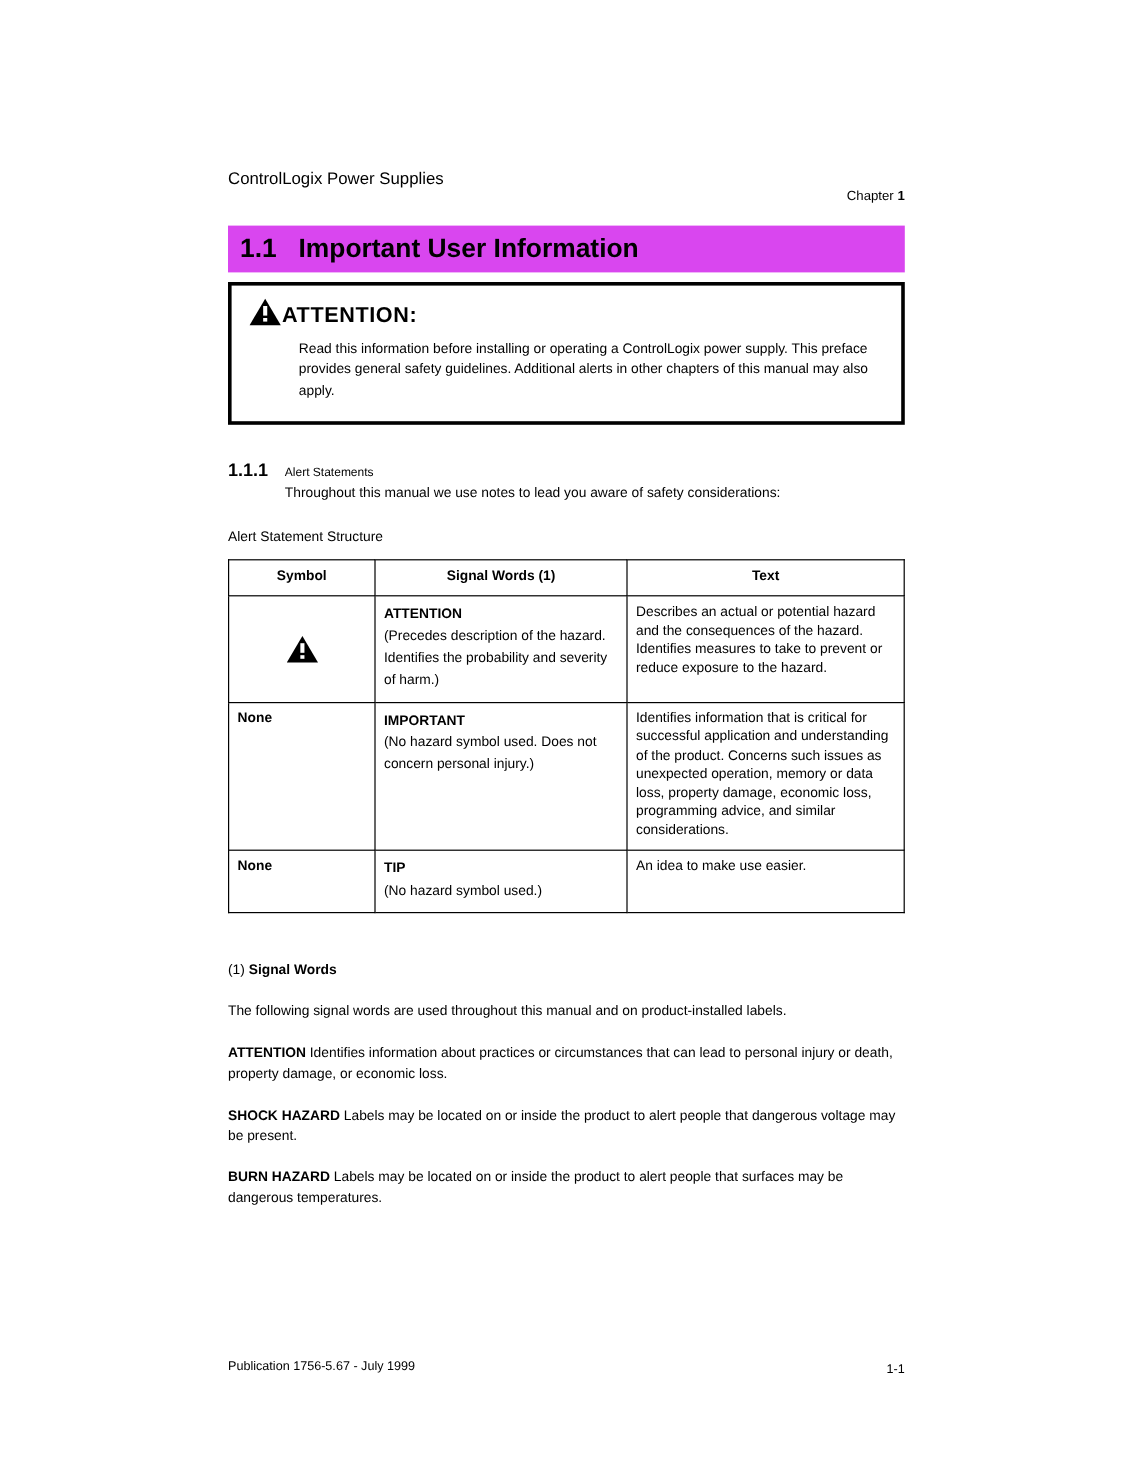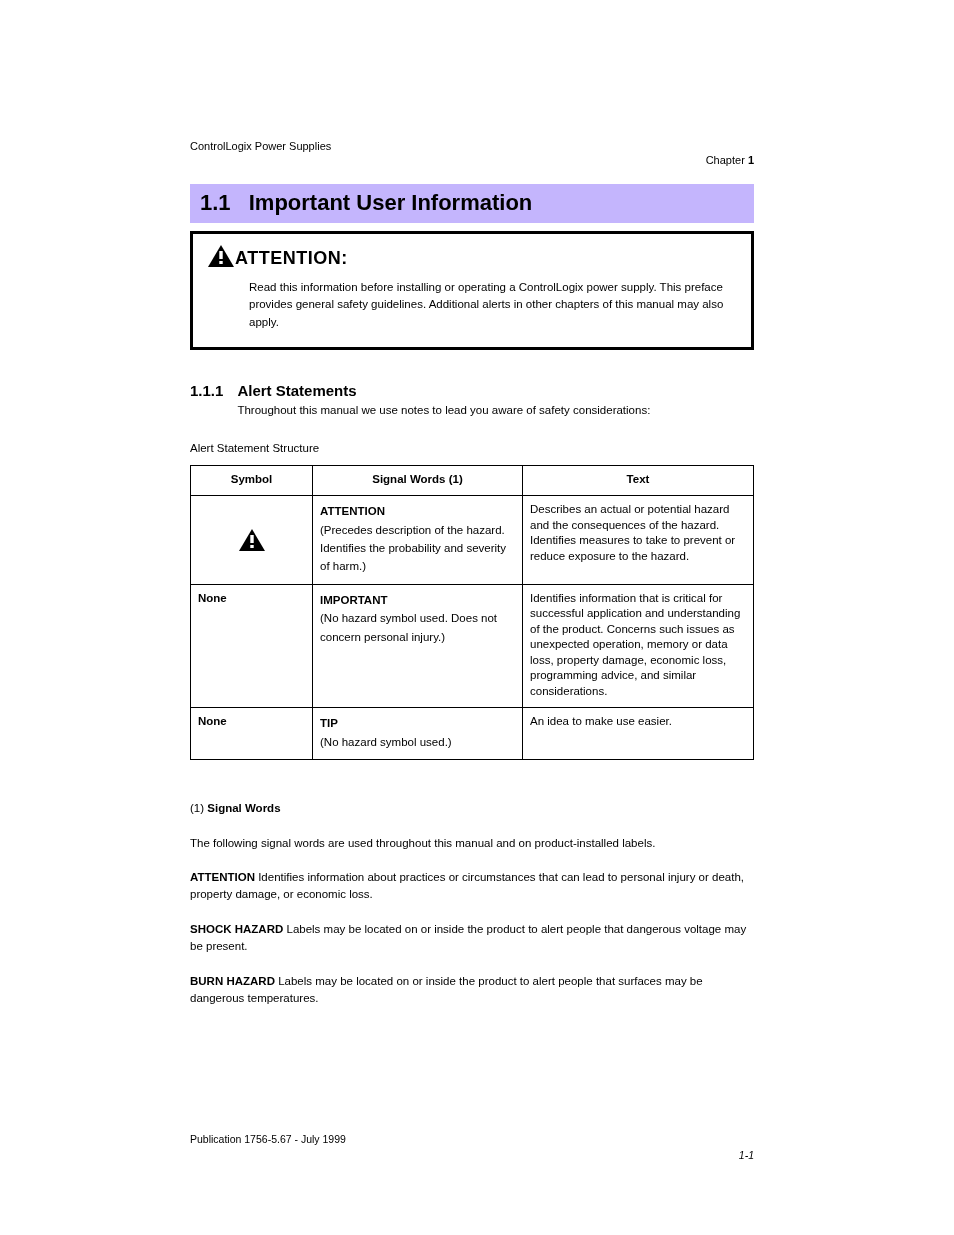--- a/index.html
+++ b/index.html
@@ -10,31 +10,31 @@
     font-family: Arial, Helvetica, sans-serif;
     color: #000;
   }
   .page {
     position: relative;
     width: 954px;
     height: 1235px;
     padding: 140px 200px 0 190px;
   }
   .product-name {
-    font-size: 11px;
+    font-size: 14px;
   }
   .chapter-line {
     display: flex;
     justify-content: space-between;
     margin-top: 2px;
     font-size: 11px;
   }
   .gray-bar {
     margin-top: 18px;
-    background: #c4b5fd;
+    background: #d946ef;
     padding: 6px 10px 7px 10px;
     font-weight: bold;
     font-size: 22px;
   }
   .gray-bar .num { margin-right: 12px; }
   .warn-box {
     margin-top: 8px;
     border: 3px solid #000;
     padding: 10px 18px 16px 14px;
   }
@@ -52,21 +52,21 @@
     padding-left: 42px;
   }
   .sub-num-line {
     margin-top: 30px;
     display: flex;
     align-items: baseline;
     gap: 14px;
   }
   .sub-num { font-weight: bold; font-size: 15px; }
   .sub-body { font-size: 11.5px; line-height: 1.5; }
-  .sub-title { font-weight: bold; font-size: 15px; }
+  .sub-title { font-weight: normal; font-size: 10px; }
   .table-caption {
     margin-top: 20px;
     font-size: 11.5px;
     line-height: 1.5;
   }
   .tbl {
     margin-top: 8px;
     border-collapse: collapse;
     width: 100%;
     font-size: 11.5px;
@@ -86,23 +86,22 @@
   .prefix-lineheight { line-height: 1.6; }
   .footer-pn {
     position: absolute;
     left: 190px;
     bottom: 90px;
     font-size: 10.5px;
   }
   .footer-pagenum {
     position: absolute;
     right: 200px;
-    bottom: 74px;
+    bottom: 88px;
     font-size: 10.5px;
-    font-style: italic;
   }
 </style>
 </head>
 <body>
 
 <div class="page">
 
   <div class="product-name">ControlLogix Power Supplies</div>
   <div class="chapter-line">
     <span></span>

